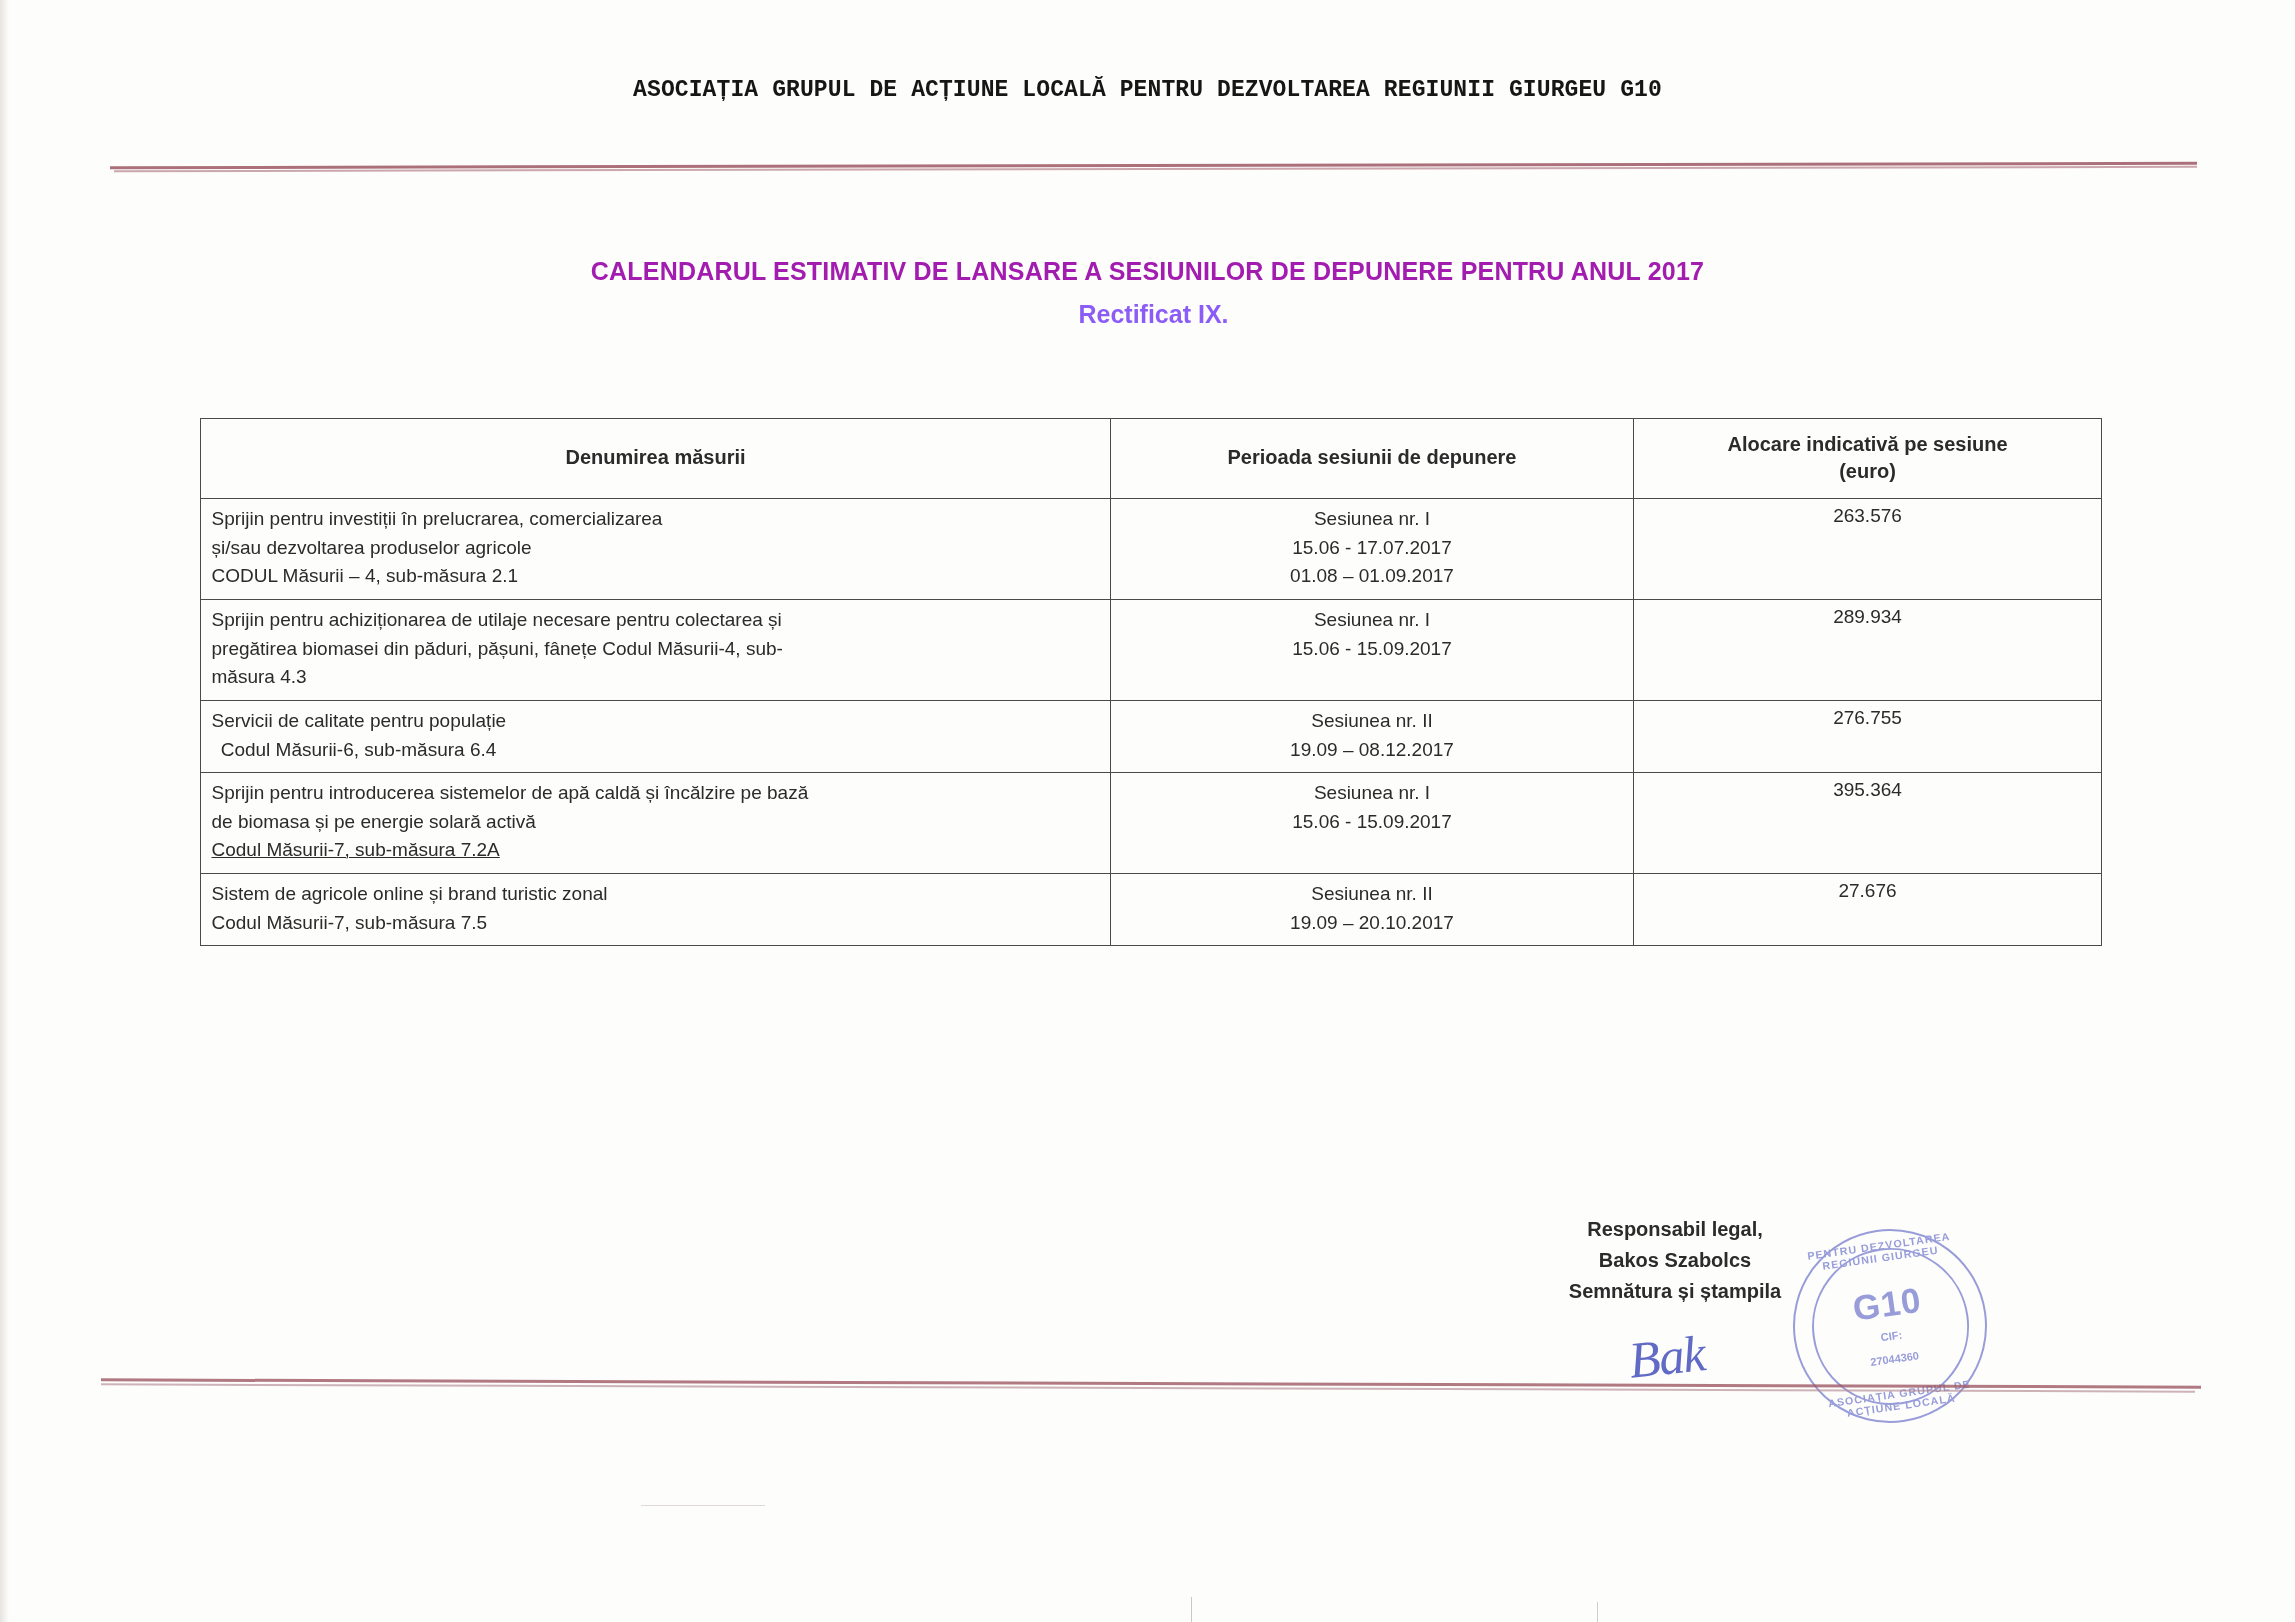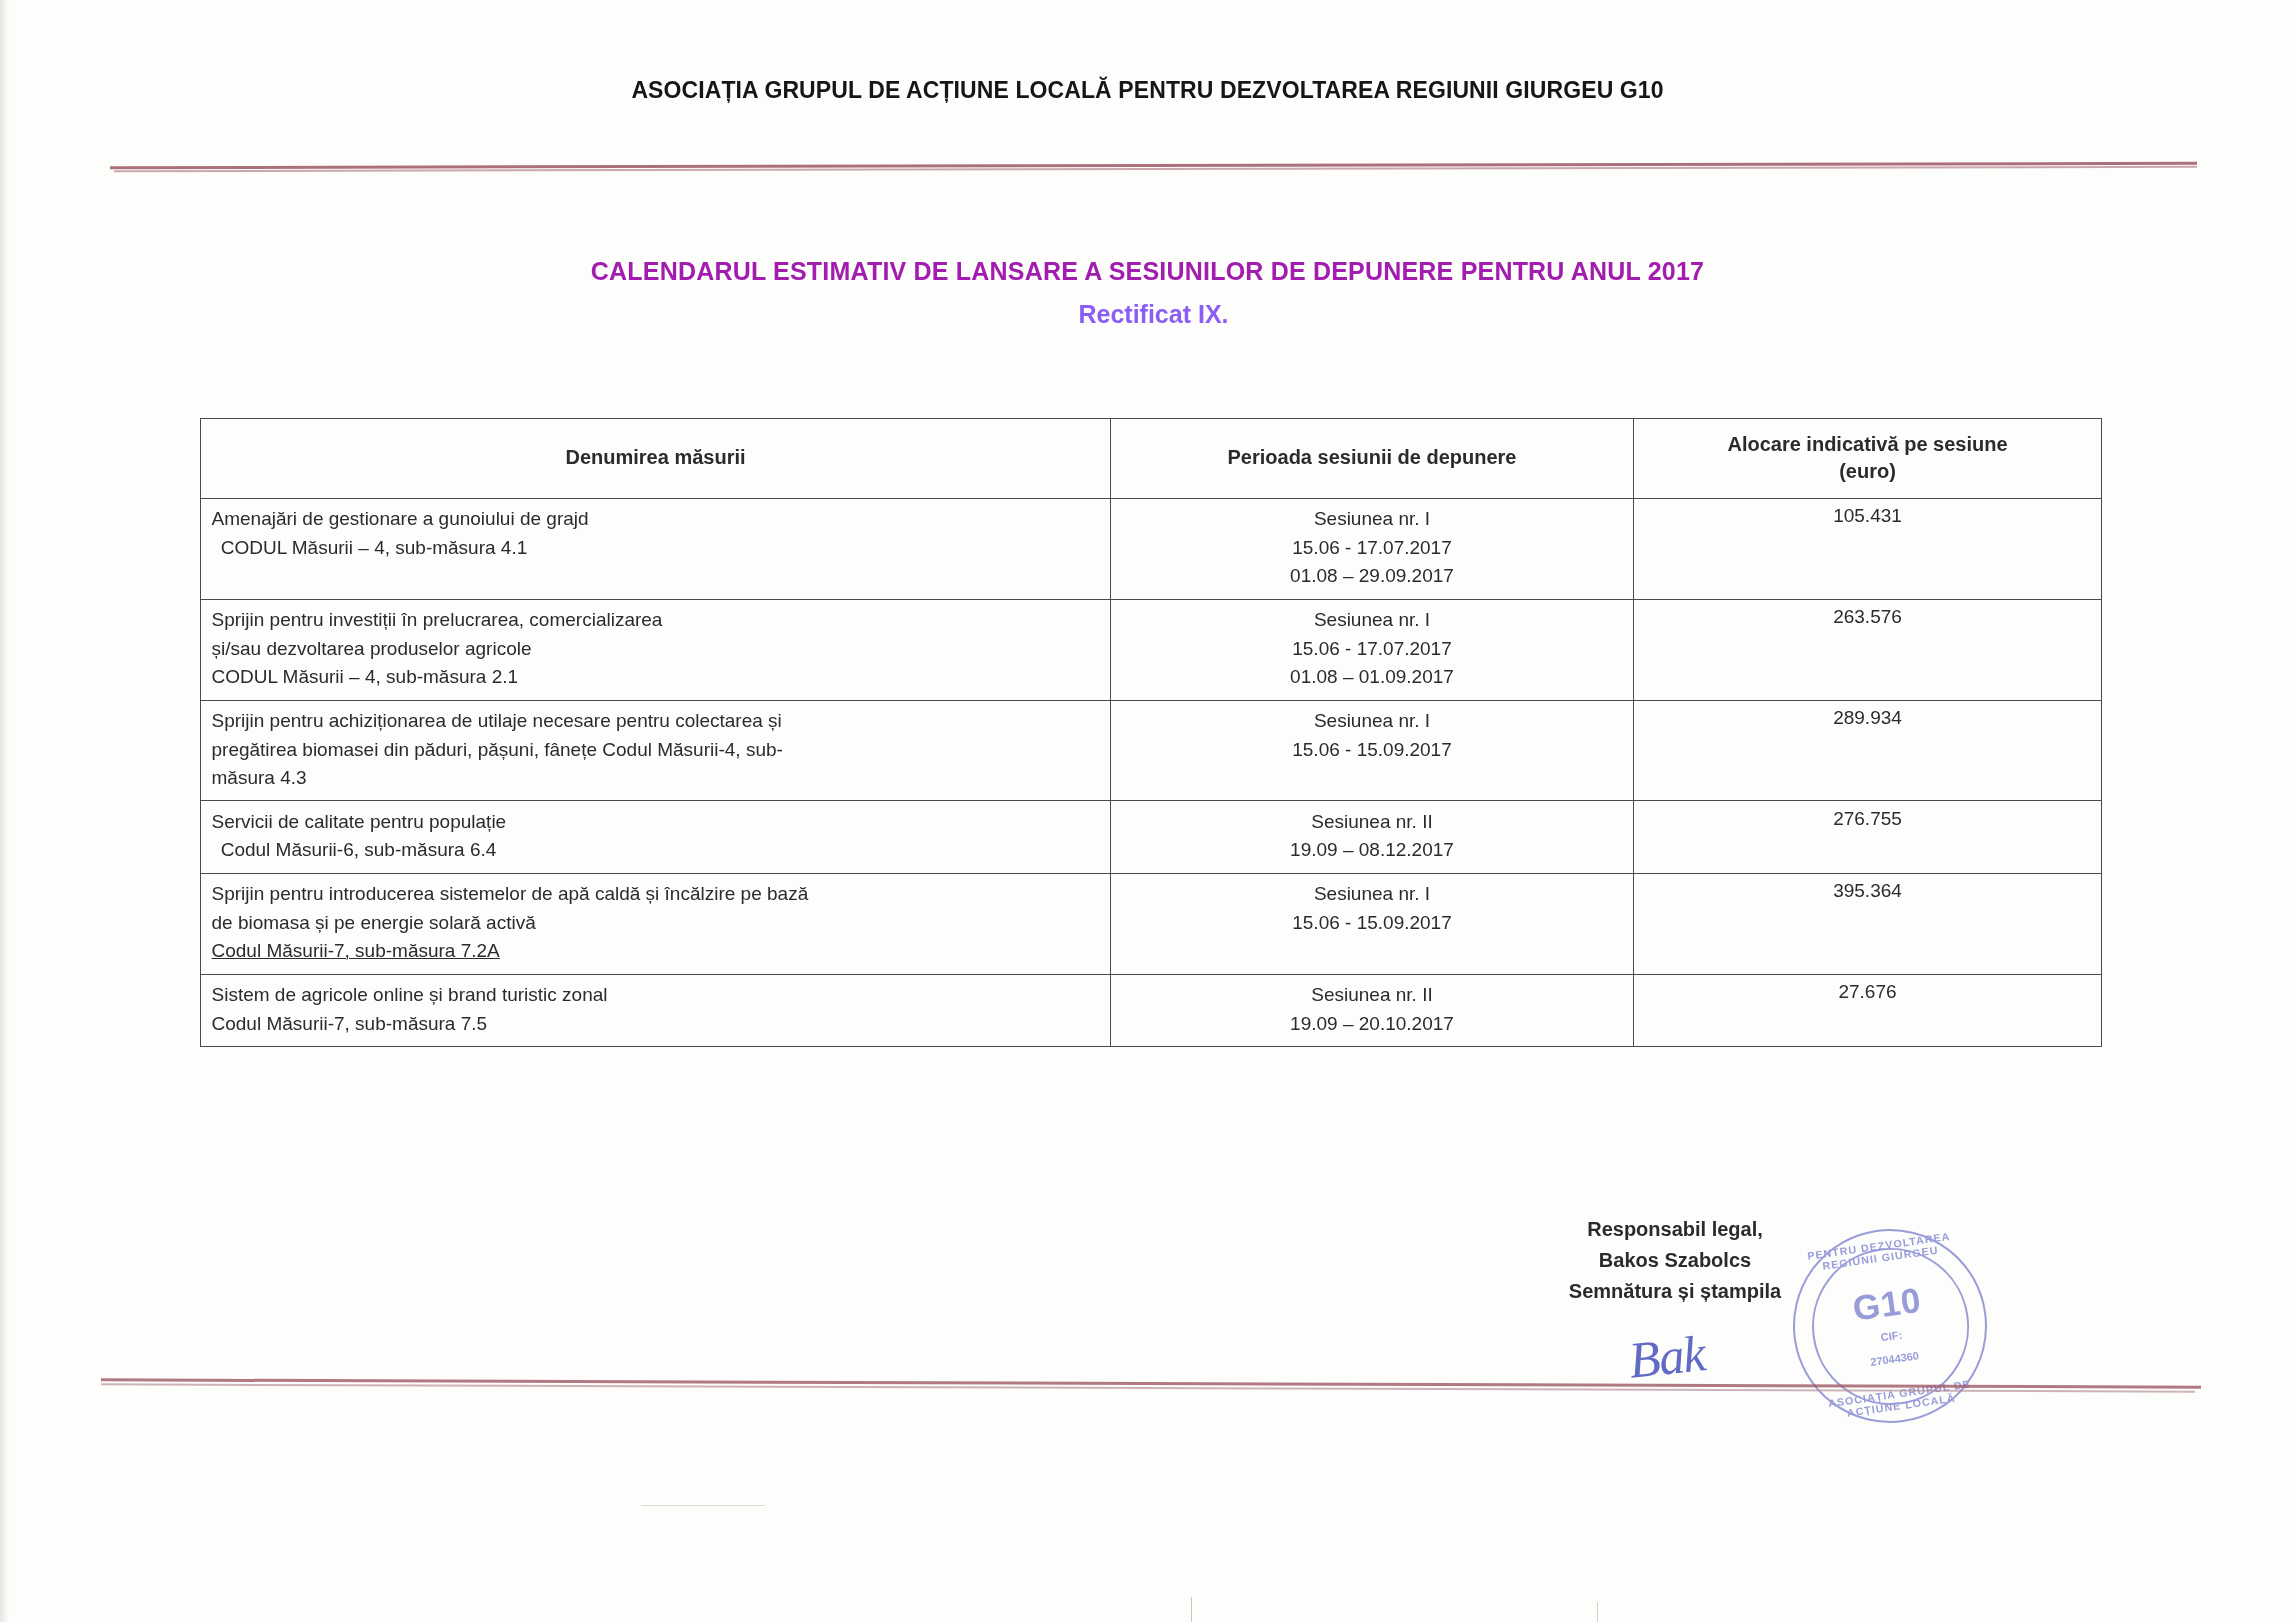--- a/index.html
+++ b/index.html
@@ -24,21 +24,21 @@
 
   
   .letterhead {
     position: absolute;
     top: 77px;
     left: 0;
     width: 100%;
     text-align: center;
   }
   .letterhead .org-name {
-    font-family: Liberation Sans, sans-serif;
+    font-family: Liberation Mono, monospace;
     font-weight: bold;
     font-size: 23px;
     letter-spacing: 0.1px;
     color: #161616;
     white-space: nowrap;
   }
   .letterhead .org-address {
     font-family: "Liberation Serif", serif;
     font-weight: bold;
     font-size: 21px;
@@ -323,32 +323,20 @@
           <th>Denumirea măsurii</th>
           <th>Perioada sesiunii de depunere</th>
           <th>
             <span>Alocare indicativă pe sesiune</span><br>
             <span>(euro)</span>
           </th>
         </tr>
       </thead>
       <tbody>
 
-        <tr>
-          <td class="measure">
-            <span class="line">Amenajări de gestionare a gunoiului de grajd</span>
-            <span class="line indent">CODUL Măsurii – 4, sub-măsura 4.1</span>
-          </td>
-          <td class="period">
-            <span class="line">Sesiunea nr. I</span>
-            <span class="line">15.06 - 17.07.2017</span>
-            <span class="line">01.08 – 29.09.2017</span>
-          </td>
-          <td class="alloc">105.431</td>
-        </tr>
 
         <tr>
           <td class="measure">
             <span class="line">Sprijin pentru investiții în prelucrarea, comercializarea</span>
             <span class="line">și/sau dezvoltarea produselor agricole</span>
             <span class="line">CODUL Măsurii – 4, sub-măsura 2.1</span>
           </td>
           <td class="period">
             <span class="line">Sesiunea nr. I</span>
             <span class="line">15.06 - 17.07.2017</span>

